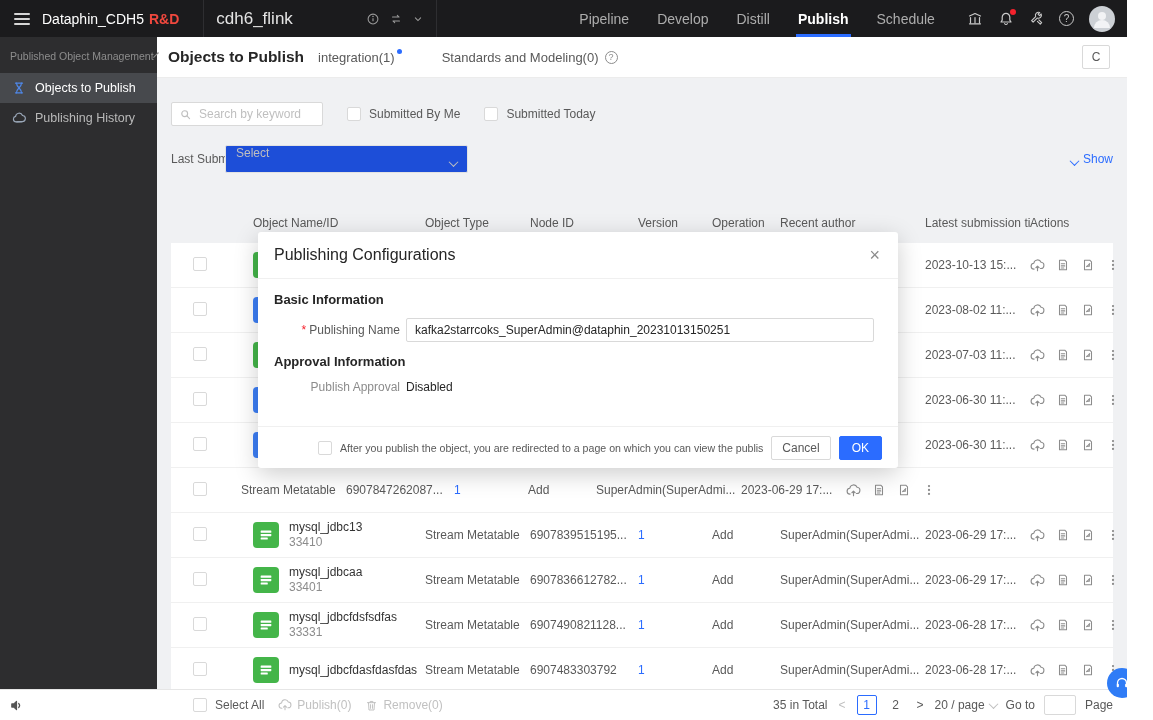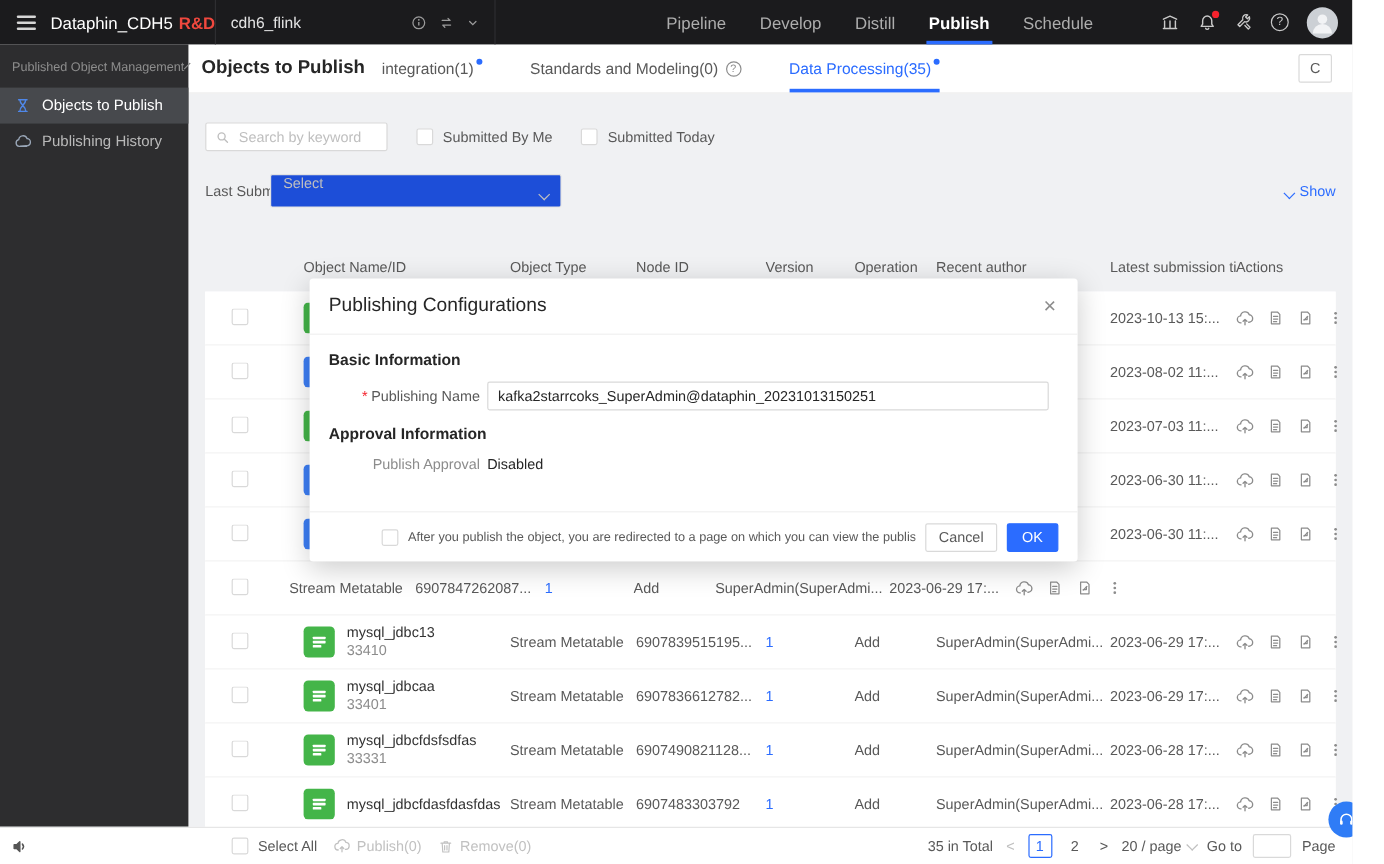--- a/index.html
+++ b/index.html
@@ -6,22 +6,22 @@
   *{box-sizing:border-box;}
   #app{position:relative;width:1127px;height:720px;overflow:hidden;
        font-family:"Liberation Sans",sans-serif;background:#f0f1f3;font-size:12px;color:#595959;}
 
   
   .topbar{position:absolute;left:0;top:0;right:0;height:37px;background:#1b1b1d;display:flex;align-items:center;z-index:40;}
   .hamburger{width:16px;height:12px;margin-left:14px;display:flex;flex-direction:column;justify-content:space-between;cursor:pointer;}
   .hamburger i{height:2px;background:#d6d6d6;border-radius:1px;}
   .brand{color:#fff;font-size:14px;margin-left:12px;white-space:nowrap;}
   .brand .red{color:#f0483e;font-weight:bold;margin-left:5px;}
-  .proj{height:37px;width:234px;display:flex;align-items:center;padding:0 12px;
-        border-left:1px solid #2e2e31;border-right:1px solid #2e2e31;color:#e4e4e4;font-size:13px;cursor:pointer;gap:12px;}
+  .proj{margin-left:24px;height:37px;width:234px;display:flex;align-items:center;padding:0 12px;
+        border-left:1px solid #2e2e31;border-right:1px solid #2e2e31;color:#e4e4e4;font-size:17px;cursor:pointer;gap:12px;}
   .proj .picons{margin-left:auto;display:flex;align-items:center;gap:9px;color:#9b9b9b;}
   .topnav{display:flex;margin-left:128px;height:100%;}
   .navitem{position:relative;display:flex;align-items:center;padding:0 14px;color:#adadad;font-size:14px;cursor:pointer;}
   .navitem.active{color:#fff;font-weight:bold;}
   .navitem.active::after{content:"";position:absolute;left:12px;right:12px;bottom:0;height:3px;background:#2b6cff;}
   .topicons{margin-left:auto;display:flex;align-items:center;gap:15px;padding-right:12px;color:#c9c9c9;}
   .ticon{position:relative;display:inline-flex;cursor:pointer;}
   .badge-dot{position:absolute;top:-2px;right:-2px;width:6px;height:6px;border-radius:50%;background:#f5222d;}
   .qcircle{width:15px;height:15px;border:1.2px solid currentColor;border-radius:50%;font-size:10px;display:inline-flex;align-items:center;justify-content:center;}
   .avatar{width:26px;height:26px;border-radius:50%;background:#ccd0d5;display:inline-flex;align-items:center;justify-content:center;overflow:hidden;cursor:pointer;}
@@ -230,24 +230,20 @@
       <span class="ptitle">Objects to Publish</span>
       <div class="tabs">
         <div class="tab">
           <span>integration(1)</span>
           <span class="bdot"></span>
         </div>
         <div class="tab">
           <span>Standards and Modeling(0)</span>
           <span class="qcircle">?</span>
         </div>
-        <div class="tab active">
-          <span>Data Processing(35)</span>
-          <span class="bdot"></span>
-        </div>
       </div>
       <div class="refreshbtn">C</div>
     </div>
 
     <div class="filters">
       <div class="frow1">
         <div class="search">
           <span>
             <svg width="13" height="13" viewBox="0 0 16 16" fill="none" stroke="#bfbfbf" stroke-width="1.4" stroke-linecap="round">
                 <circle cx="7" cy="7" r="3.6"></circle>

